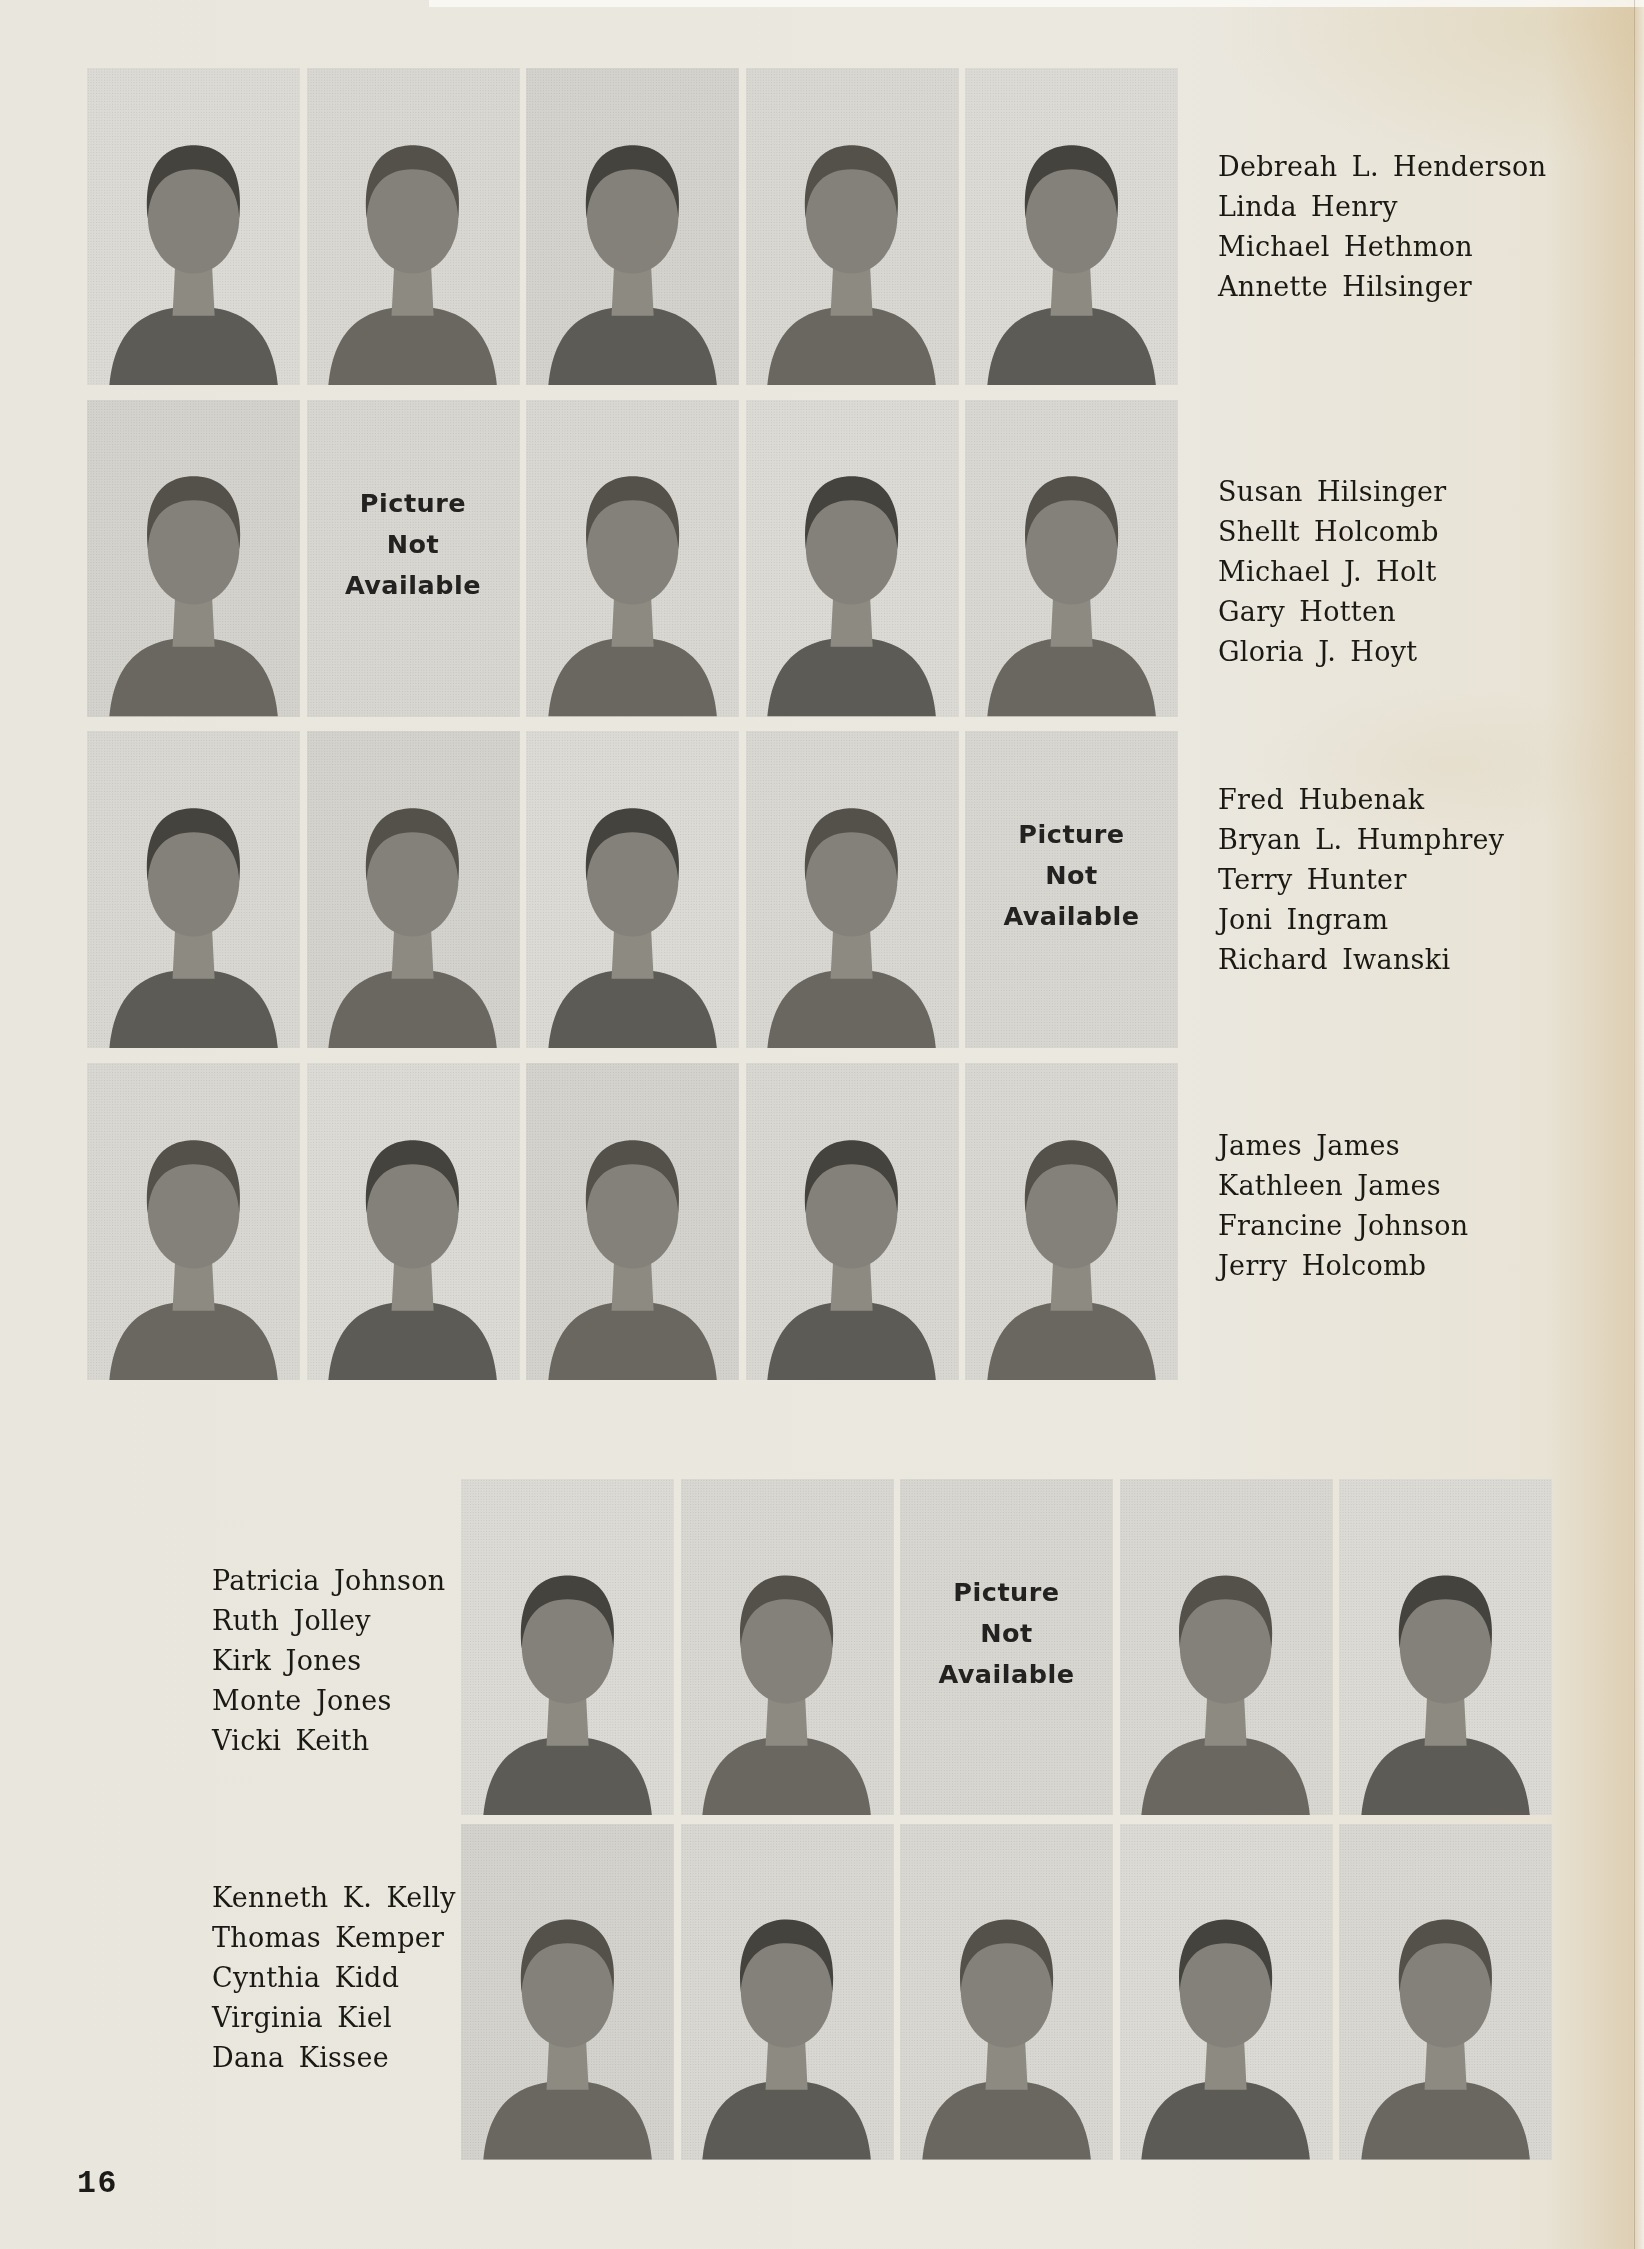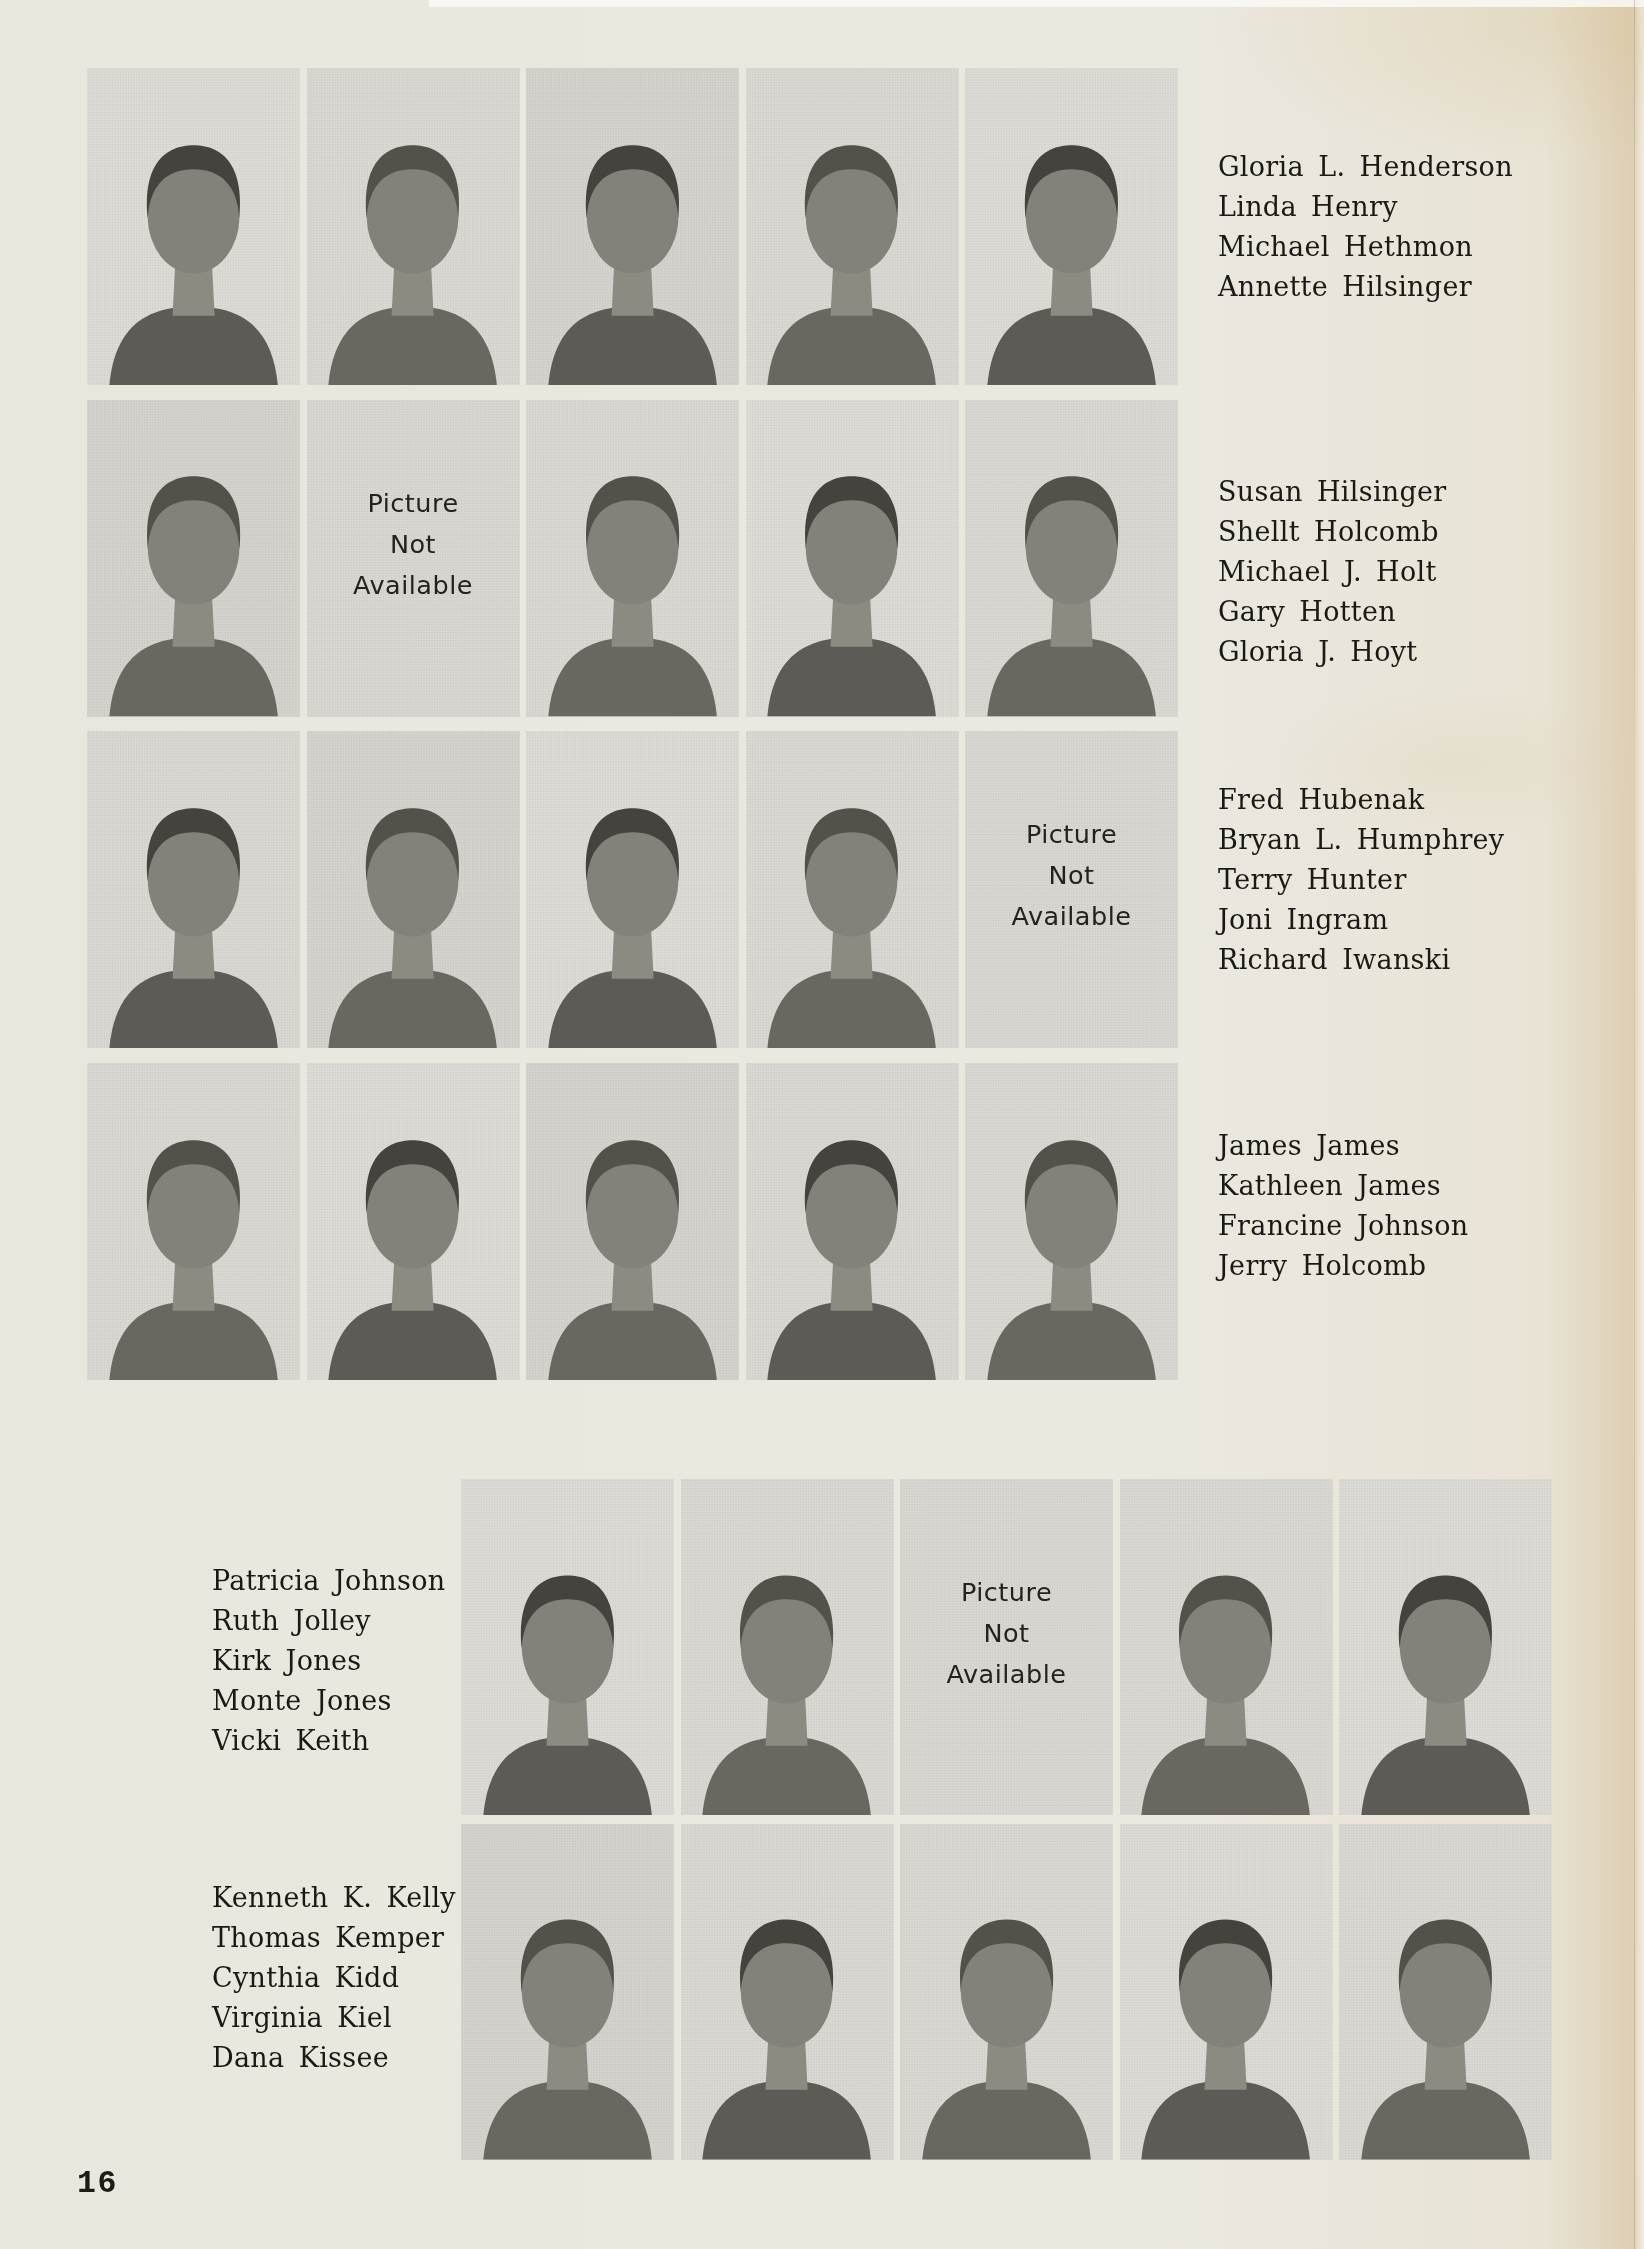--- a/index.html
+++ b/index.html
@@ -63,21 +63,21 @@
   .cell.photo:nth-child(2n) .sil-hair      { fill: #54514b; }
 
   .cell.pna {
     display: flex; align-items: center; justify-content: center;
     background-color: #d7d6d1;
   }
   .pna-text {
     transform: translateY(-14px);
     text-align: center;
     font-family: "DejaVu Sans", sans-serif;
-    font-weight: 400;
+    font-weight: 700;
     font-size: 25.5px;
     line-height: 41px;
     letter-spacing: 0.5px;
     color: #232220;
   }
 
   
   .names-col { position: absolute; }
   .upper-names { left: 1218px; top: 68px; width: 418px; }
   .lower-names { left: 172px;  top: 1479px; width: 274px; margin-left: 40px; }
@@ -275,21 +275,21 @@
     <svg class="sil" viewBox="0 0 200 280" preserveAspectRatio="xMidYMax meet" aria-hidden="true">
       <path class="sil-shoulders" d="M8,280 C14,216 48,194 100,194 C152,194 186,216 192,280 Z"></path>
       <path class="sil-neck" d="M80,146 L120,146 L123,204 L77,204 Z"></path>
       <ellipse class="sil-head" cx="100" cy="96" rx="50" ry="62"></ellipse>
       <path class="sil-hair" d="M50,98 C44,38 70,18 100,18 C130,18 156,38 150,98 C148,60 128,44 100,44 C72,44 52,60 50,98 Z"></path>
     </svg>
   </div>
     </div>
   <div id="upper-names" class="names-col upper-names">
       <div class="name-block">
-        <div class="name-line">Gloria L. Henderson</div>
+        <div class="name-line">Debreah L. Henderson</div>
         <div class="name-line">Linda Henry</div>
         <div class="name-line">Michael Hethmon</div>
         <div class="name-line">Annette Hilsinger</div>
       </div>
       <div class="name-block">
         <div class="name-line">Susan Hilsinger</div>
         <div class="name-line">Shellt Holcomb</div>
         <div class="name-line">Michael J. Holt</div>
         <div class="name-line">Gary Hotten</div>
         <div class="name-line">Gloria J. Hoyt</div>

